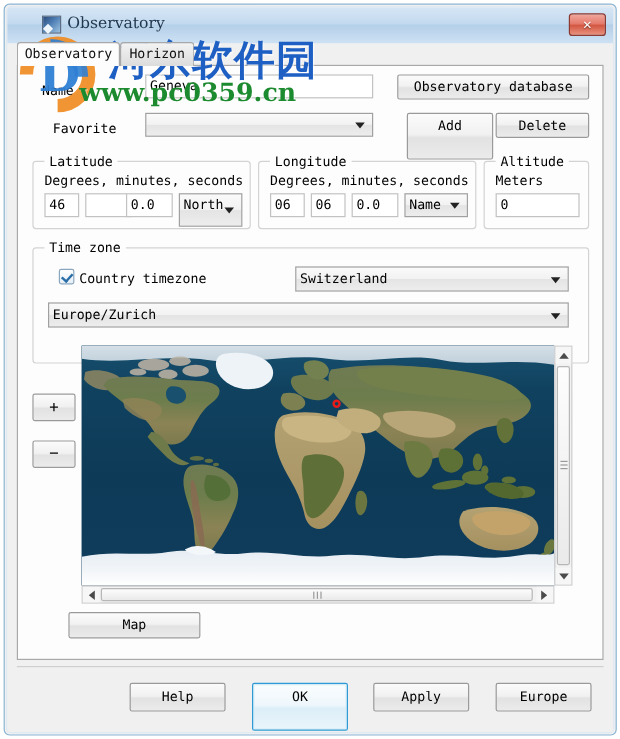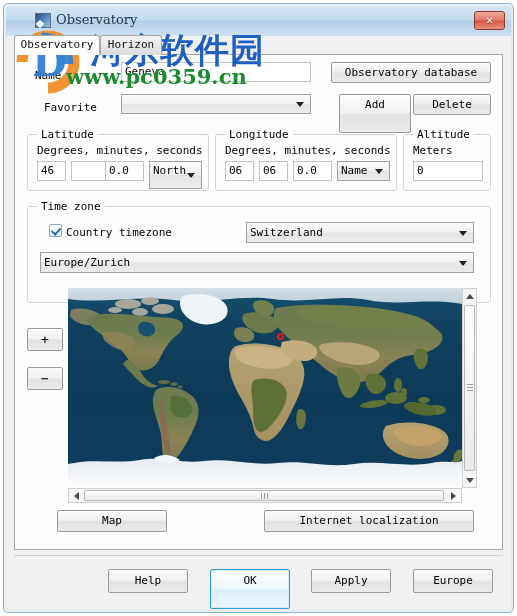--- a/index.html
+++ b/index.html
@@ -350,21 +350,20 @@
         <div class="grip" style="left:176px;top:2px;width:1px;height:6px;"></div>
         <div class="grip" style="left:179px;top:2px;width:1px;height:6px;"></div>
         <div class="grip" style="left:182px;top:2px;width:1px;height:6px;"></div>
       </div>
       <div class="sb-btn" style="right:0;top:0;width:14px;height:13px;">
         <div class="tri tri-r" style="left:4px;top:3px;"></div>
       </div>
     </div>
 
     <div class="btn" style="left:42px;top:455px;width:110px;height:22px;line-height:20px;">Map</div>
-    <div class="btn" style="left:249px;top:455px;width:210px;height:22px;line-height:20px;">Internet localization</div>
   </div>
 
   <div class="footer">
     <div class="btn" style="left:94px;top:13px;width:80px;height:24px;line-height:22px;">Help</div>
     <div class="btn focus" style="left:196px;top:13px;width:80px;height:40px;line-height:22px;">OK</div>
     <div class="btn" style="left:297px;top:13px;width:80px;height:24px;line-height:22px;">Apply</div>
     <div class="btn" style="left:399px;top:13px;width:80px;height:24px;line-height:22px;">Europe</div>
   </div>
 
   <div class="wm wm-logo">

